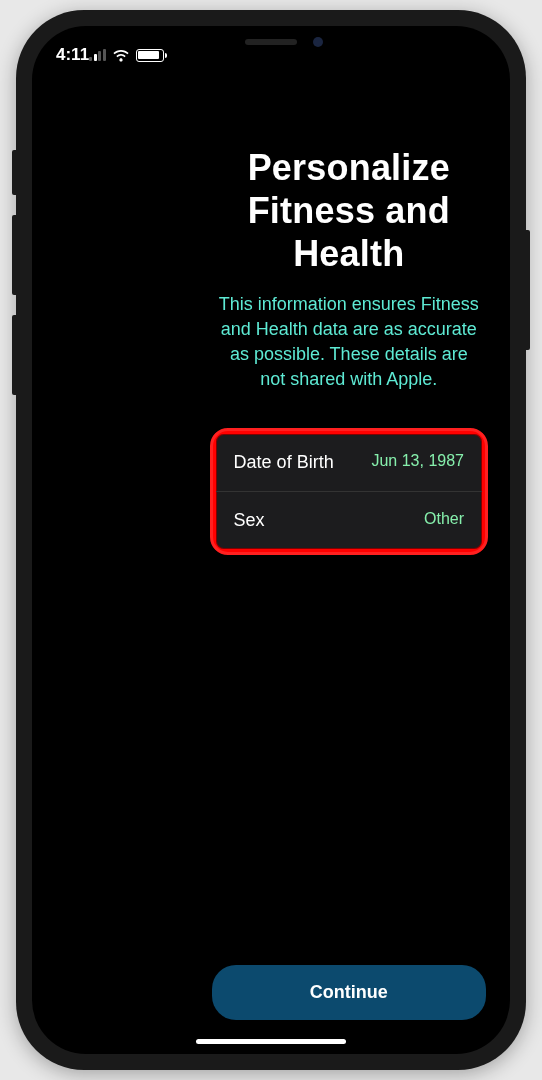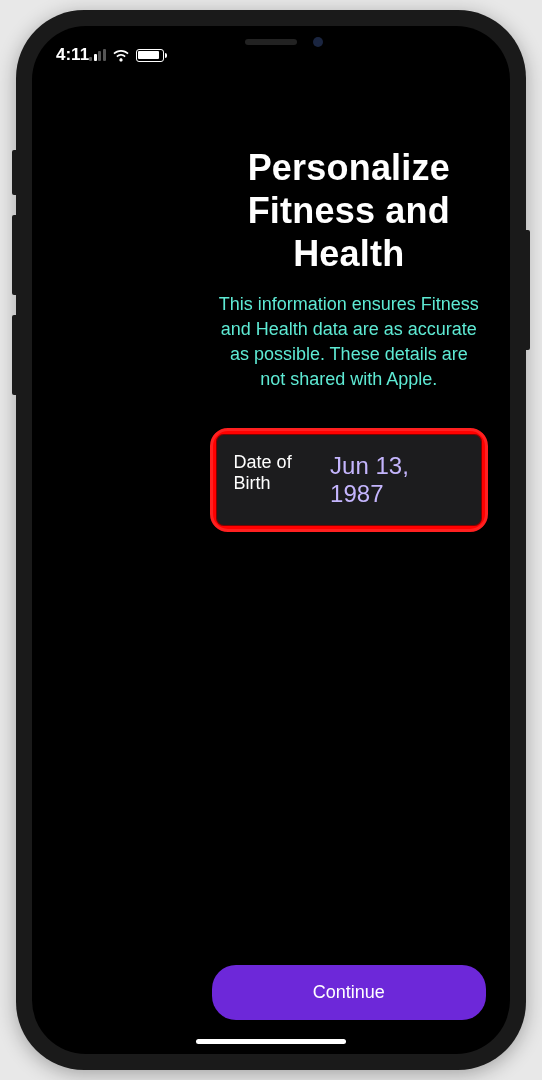--- a/index.html
+++ b/index.html
@@ -195,32 +195,32 @@
       align-items: flex-start;
       padding: 18px 18px;
       border-bottom: 0.5px solid #333;
     }
     .setting-row:last-child { border-bottom: none; }
     .setting-label {
       color: #fff;
       font-size: 18px;
     }
     .setting-value {
-      color: #c4b5fd;
-      font-size: 24px;
+      color: #86efac;
+      font-size: 16px;
     }
     .spacer { flex: 1; }
     .continue-button {
-      background: #6d28d9;
+      background: #0c4a6e;
       color: #fff;
       border: none;
       border-radius: 24px;
       padding: 17px;
       font-size: 18px;
-      font-weight: 400;
+      font-weight: 700;
       margin-bottom: 34px;
       cursor: pointer;
     }
     .home-indicator {
       width: 150px;
       height: 5px;
       background: #fff;
       border-radius: 3px;
       position: absolute;
       bottom: 10px;
@@ -261,20 +261,24 @@
 
     <div class="content">
       <h1 class="title">Personalize Fitness and Health</h1>
       <p class="description">This information ensures Fitness and Health data are as accurate as possible. These details are not shared with Apple.</p>
 
       <div class="settings-card">
         <div class="setting-row">
           <span class="setting-label">Date of Birth</span>
           <span class="setting-value">Jun 13, 1987</span>
         </div>
+        <div class="setting-row">
+          <span class="setting-label">Sex</span>
+          <span class="setting-value">Other</span>
+        </div>
       </div>
 
       <div class="spacer"></div>
 
       <button class="continue-button">Continue</button>
     </div>
 
     <div class="home-indicator"></div>
   </div>
 </div>

